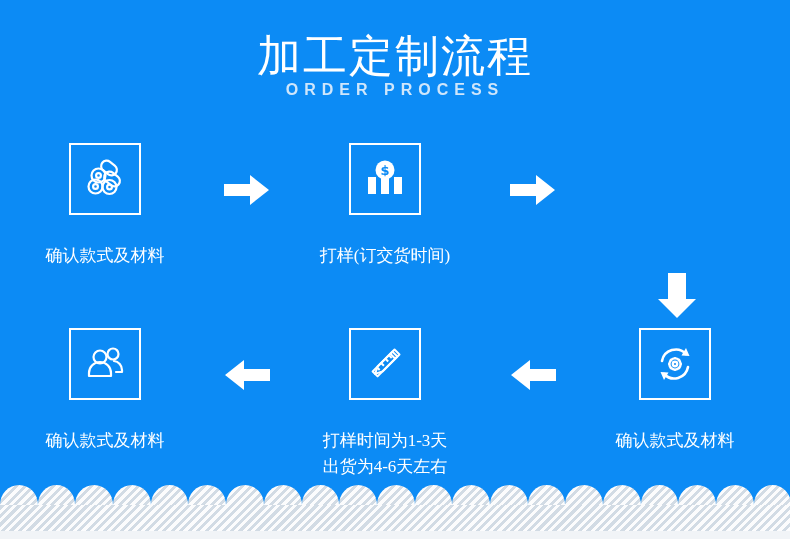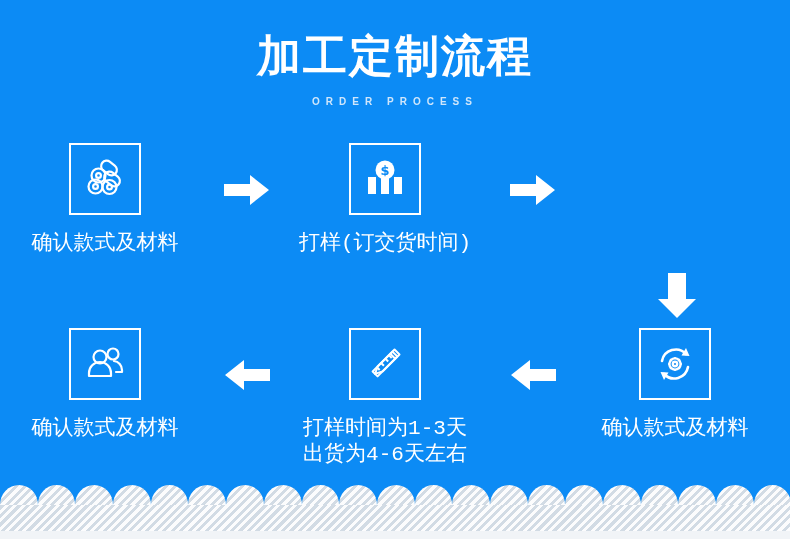--- a/index.html
+++ b/index.html
@@ -24,29 +24,29 @@
   
   .header {
     position: absolute;
     top: 30px;
     left: 0;
     width: 790px;
     text-align: center;
   }
   .title {
     font-size: 44px;
-    font-weight: bold;
+    font-weight: normal;
     color: #ffffff;
     letter-spacing: 2px;
     line-height: 52px;
     font-family: "DejaVu Sans", "Liberation Sans", sans-serif;
   }
   .subtitle {
-    margin-top: 12px;
-    font-size: 10px;
+    margin-top: 0;
+    font-size: 16px;
     font-weight: bold;
     color: #cfe6fb;
     letter-spacing: 6px;
     line-height: 16px;
     font-family: "Liberation Sans", sans-serif;
   }
 
   
   .steps {
     position: absolute;
@@ -73,25 +73,25 @@
     margin: 0 auto;
     border: 2px solid #ffffff;
     box-sizing: border-box;
     display: flex;
     align-items: center;
     justify-content: center;
   }
   .icon-box svg { display: block; }
 
   .caption {
-    margin-top: 16px;
+    margin-top: 28px;
     color: #ffffff;
-    font-size: 21px;
+    font-size: 17px;
     line-height: 26px;
-    font-family: Liberation Mono, monospace;
+    font-family: Liberation Serif, serif;
     white-space: pre;
   }
 
   
   .arrow {
     position: absolute;
     width: 46px;
     height: 34px;
   }
   .arrow svg { display: block; }

